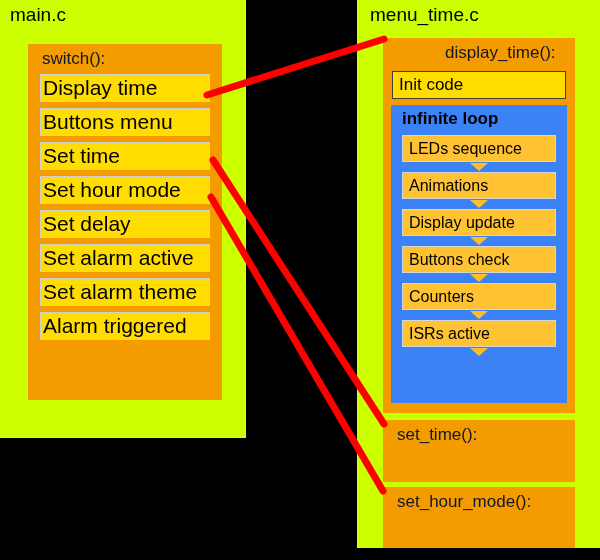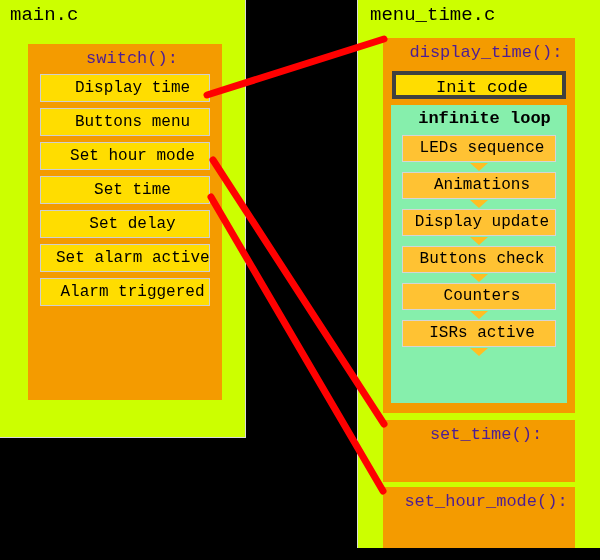--- a/index.html
+++ b/index.html
@@ -6,22 +6,21 @@
     margin: 0;
     padding: 0;
     background: #000000;
   }
   #canvas {
     position: relative;
     width: 600px;
     height: 548px;
     background: #000000;
     overflow: hidden;
-    font-family: Liberation Mono, monospace;
-    text-align: center;
+    font-family: Liberation Sans, sans-serif;
   }
 
   
   .file-panel {
     position: absolute;
     background: #CCFF00;
     border: 1px solid #D9D9D9;
     box-sizing: border-box;
   }
   #panel-main   { left: 0px;   top: 0px; width: 246px; height: 438px; border-left: none; border-top: none; }
@@ -38,73 +37,73 @@
   #panel-menu .file-title { left: 12px; }
 
   
   .func-box {
     position: absolute;
     background: #F49B00;
     box-sizing: border-box;
   }
   .func-title {
     font-size: 17px;
-    color: #4c1d95;
+    color: #0f172a;
     white-space: nowrap;
     display: block;
     margin: 5px 0 4px 14px;
   }
 
   #box-switch        { left: 28px;  top: 44px;  width: 194px; height: 356px; }
-  #box-display-time  { left: 383px; top: 38px;  width: 192px; height: 375px; }
+  #box-display-time  { left: 383px; top: 38px;  width: 192px; height: 375px; padding-left: 48px; }
   #box-set-time      { left: 383px; top: 420px; width: 192px; height: 62px;  }
   #box-set-hour-mode { left: 383px; top: 487px; width: 192px; height: 73px;  }
 
   
   .case-item {
     position: relative;
     margin: 0 auto 6px auto;
     width: 170px;
     height: 28px;
     background: #FFDD00;
     border: 1px solid #CFCFCF;
     box-sizing: border-box;
     color: #000000;
-    font-size: 16px;
+    font-size: 21px;
     line-height: 26px;
-    padding-left: 15px;
+    padding-left: 2px;
     white-space: nowrap;
     overflow: hidden;
   }
   #case-list { position: absolute; left: 0; top: 30px; width: 194px; }
 
   #init-code {
     position: absolute;
     left: 9px;
     top: 33px;
     width: 174px;
     height: 28px;
     background: #FFDD00;
-    border: 4px solid #404040;
+    border: 1px solid #404040;
     box-sizing: border-box;
     color: #000000;
     font-size: 17px;
     line-height: 26px;
     padding-left: 6px;
     white-space: nowrap;
   }
 
   
   #loop-box {
     position: absolute;
     left: 8px;
     top: 67px;
     width: 176px;
     height: 298px;
-    background: #86efac;
+    background: #3b82f6;
     box-sizing: border-box;
   }
   #loop-title {
     display: block;
     margin: 4px 0 5px 11px;
     font-size: 17px;
     font-weight: bold;
     color: #000000;
     white-space: nowrap;
   }
@@ -152,24 +151,25 @@
 <div id="canvas">
 
   <div class="file-panel" id="panel-main">
     <span class="file-title">main.c</span>
 
     <div class="func-box" id="box-switch">
       <span class="func-title">switch():</span>
       <div id="case-list">
         <div class="case-item">Display time</div>
         <div class="case-item">Buttons menu</div>
+        <div class="case-item">Set time</div>
         <div class="case-item">Set hour mode</div>
-        <div class="case-item">Set time</div>
         <div class="case-item">Set delay</div>
         <div class="case-item">Set alarm active</div>
+        <div class="case-item">Set alarm theme</div>
         <div class="case-item">Alarm triggered</div>
       </div>
     </div>
   </div>
 
   <div class="file-panel" id="panel-menu">
     <span class="file-title">menu_time.c</span>
   </div>
 
   <div class="func-box" id="box-display-time">

